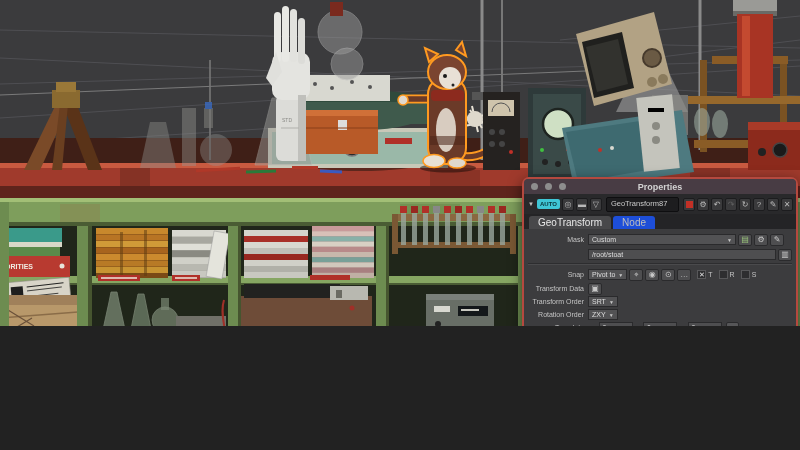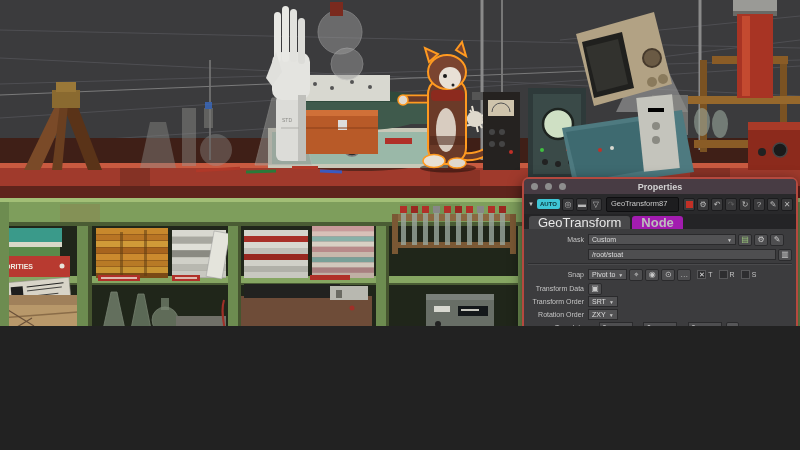--- a/index.html
+++ b/index.html
@@ -20,23 +20,23 @@
   .hicon.dim{color:#606060;}
   #caret{color:#c0c0c0;font-size:6px;width:8px;text-align:center;background:none;border:none;}
   #auto-badge{background:#3fc6d6;color:#09343a;font-size:6px;font-weight:bold;border-radius:2px;
               padding:1px 3px;line-height:8px;flex:0 0 auto;}
   #namefield{flex:1;height:13px;background:#1d1d1f;border:1px solid #0e0e10;border-radius:2px;color:#cacaca;
              font-size:7.5px;line-height:12px;padding:0 4px;margin:0 2px;white-space:nowrap;overflow:hidden;}
   #recbtn{width:12px;height:13px;background:#3a3a3c;border:1px solid #1c1c1e;border-radius:2px;display:flex;
           align-items:center;justify-content:center;box-sizing:border-box;}
   #recbtn i{display:block;width:7px;height:7px;background:#c23026;}
   #tabs{height:15px;background:#242426;display:flex;align-items:flex-end;padding-left:5px;gap:2px;flex:0 0 auto;}
-  .tab{height:13px;padding:0 9px;font-size:13px;line-height:13px;border-radius:3px 3px 0 0;}
+  .tab{height:13px;padding:0 9px;font-size:10px;line-height:13px;border-radius:3px 3px 0 0;}
   .tab.active{background:#48484a;color:#e8e8e8;}
-  .tab.idle{background:#a21caf;color:#bdbdbd;font-weight:bold;}
+  .tab.idle{background:#1d4ed8;color:#bdbdbd;}
   #pbody{position:relative;flex:1;padding-top:4px;font-size:7px;color:#c4c4c4;}
   .row{display:flex;align-items:center;margin-bottom:2px;height:11px;}
   .row.tall{height:13px;}
   .lbl{width:60px;text-align:right;margin-right:4px;white-space:nowrap;flex:0 0 auto;color:#c4c4c4;}
   .fld{background:#4e4e50;border:1px solid #2a2a2c;color:#dedede;height:11px;line-height:10px;
        padding:0 3px;box-sizing:border-box;}
   .dd{background:#525254;border:1px solid #2a2a2c;height:11px;display:flex;align-items:center;
       padding:0 3px;box-sizing:border-box;gap:3px;color:#dedede;}
   .dd .arr{font-size:5px;color:#c8c8c8;}
   .sqbtn{width:14px;height:12px;background:#4e4e50;border:1px solid #2a2a2c;border-radius:2px;color:#c8c8c8;

